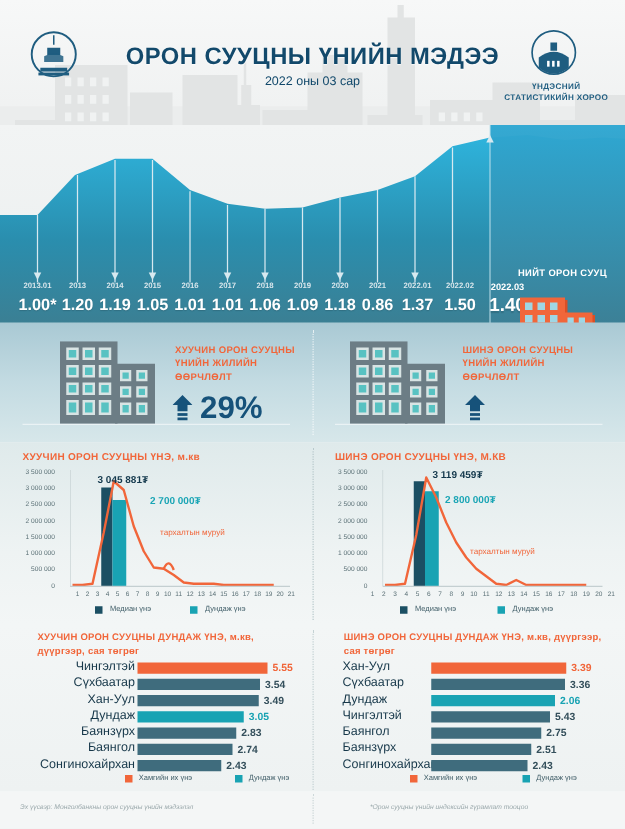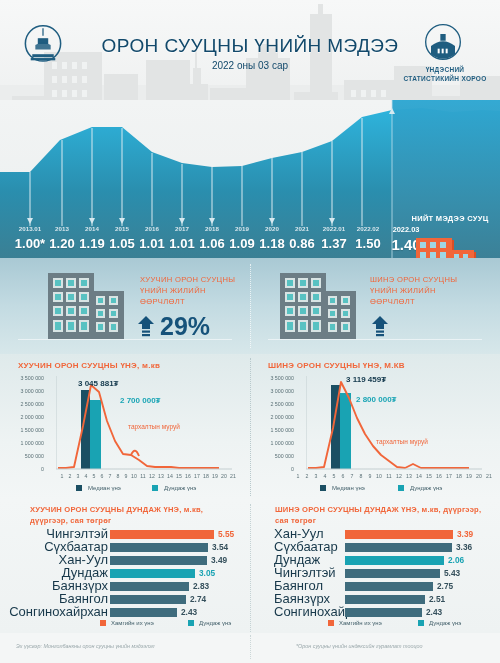--- a/index.html
+++ b/index.html
@@ -14,21 +14,21 @@
 
   
   .header{position:absolute;left:0;top:0;width:500px;height:110px;
     background:linear-gradient(180deg,#f7f8f8 0%,#eef0f0 100%);overflow:hidden;}
   .skyline{position:absolute;left:0;top:0;width:500px;height:150px;}
   .logo-left{position:absolute;left:20px;top:22px;width:46px;height:46px;}
   .logo-right{position:absolute;left:423px;top:22px;width:40px;height:40px;}
   .nso-text{position:absolute;left:400px;top:66px;width:90px;text-align:center;
     color:#1f5d80;font-size:6.5px;font-weight:bold;line-height:8.5px;letter-spacing:.3px;}
   .main-title{position:absolute;left:100px;top:35px;width:300px;text-align:center;
-    color:#12496b;font-size:19px;font-weight:normal;letter-spacing:.4px;
+    color:#12496b;font-size:19px;font-weight:bold;letter-spacing:.4px;
     text-shadow:0 1px 1px rgba(255,255,255,.8);}
   .sub-title{position:absolute;left:100px;top:60px;width:300px;text-align:center;
     color:#12496b;font-size:10px;font-weight:normal;}
 
   
   .band{position:absolute;left:0;top:100px;width:500px;height:160px;overflow:hidden;}
   .band-bg{position:absolute;left:0;top:0;width:500px;height:160px;
      background:linear-gradient(180deg,#f2f4f4 0%,#eef1f1 55%,#e9edee 100%);}
   .wave-svg{position:absolute;left:0;top:0;}
   .tl-labels{position:absolute;left:0;top:125px;width:380px;height:16px;}
@@ -49,21 +49,21 @@
   .midband{position:absolute;left:0;top:258px;width:500px;height:96px;
     background:linear-gradient(180deg,#a9c9d4 0%,#c3dbe2 50%,#d7e7ea 100%);}
   .mid-half{position:absolute;top:0;width:250px;height:96px;}
   .mid-left{left:0;}
   .mid-right{left:250px;}
   .mid-divider{position:absolute;left:250px;top:6px;width:0;height:84px;
     border-left:1px dotted rgba(255,255,255,.7);}
   .ground{position:absolute;bottom:14px;left:18px;width:214px;height:1px;
     background:rgba(255,255,255,.55);}
   .bld{position:absolute;bottom:15px;}
-  .mid-title{position:absolute;color:#f1663a;font-size:7.6px;font-weight:normal;
+  .mid-title{position:absolute;color:#f1663a;font-size:7.6px;font-weight:bold;
     line-height:11px;letter-spacing:.3px;}
   .mid-pct{position:absolute;color:#16527a;font-size:25px;font-weight:bold;}
   .up-arrow{position:absolute;}
 
   
   .histband{position:absolute;left:0;top:354px;width:500px;height:146px;
     background:linear-gradient(180deg,#dfeaeb 0%,#eef3f3 60%,#f3f6f6 100%);}
   .hist-div{position:absolute;left:250px;top:4px;width:0;height:138px;
     border-left:1px dotted #b8c9cc;}
   .hist{position:absolute;top:0;width:250px;height:146px;}
@@ -84,21 +84,21 @@
   
   .botband{position:absolute;left:0;top:500px;width:500px;height:133px;
     background:linear-gradient(180deg,#f3f6f6 0%,#eef2f2 100%);}
   .bot-div{position:absolute;left:250px;top:4px;width:0;height:128px;
     border-left:1px dotted #c4d2d4;}
   .bot{position:absolute;top:0;width:250px;height:133px;}
   .bot-l{left:0;}.bot-r{left:250px;}
   .bot-title{position:absolute;color:#f1663a;font-size:7.6px;font-weight:bold;
     line-height:10.5px;letter-spacing:.2px;}
   .row{position:absolute;height:12px;}
-  .row-name{position:absolute;right:0;top:0;color:#17384a;font-size:13px;
+  .row-name{position:absolute;right:0;top:0;color:#17384a;font-size:10px;
     line-height:12px;white-space:nowrap;text-align:right;}
   .row-bar{position:absolute;top:1.5px;height:9px;border-radius:0;}
   .row-val{position:absolute;top:0;font-size:8.3px;font-weight:bold;line-height:12px;
     white-space:nowrap;}
   .bot-legend{position:absolute;bottom:22px;width:250px;height:10px;}
 
   
   .foot{position:absolute;left:0;bottom:0;width:500px;height:30px;background:#f4f6f6;}
   .foot-txt{position:absolute;color:#9aa8ab;font-size:5.4px;font-style:italic;white-space:nowrap;}
   .foot-div{position:absolute;left:250px;bottom:4px;width:0;height:24px;
@@ -248,21 +248,21 @@
       <div class="tl-val" style="left:212px">1.06</div>
       <div class="tl-val" style="left:242px">1.09</div>
       <div class="tl-val" style="left:272px">1.18</div>
       <div class="tl-val" style="left:302px">0.86</div>
       <div class="tl-val" style="left:334px">1.37</div>
       <div class="tl-val" style="left:368px">1.50</div>
       <div class="tl-val" style="left:406px;font-size:15px">1.40</div>
     </div>
 
     <div class="rblock">
-      <div class="nийт">НИЙТ МЭДЭЭ СУУЦ</div>
+      <div class="nийт">НИЙТ ОРОН СУУЦ</div>
 
       <svg class="orange-bld" width="62" height="52" viewBox="0 0 62 52">
         <rect x="2" y="4" width="36" height="46" fill="#d94f26"></rect>
         <rect x="0" y="2" width="36" height="46" fill="#f1663a"></rect>
         <rect x="36" y="16" width="24" height="34" fill="#d94f26"></rect>
         <rect x="34" y="14" width="24" height="34" fill="#f1663a"></rect>
         <g fill="#9fd6e4">
           <rect x="4" y="6" width="6" height="6"></rect>
             <rect x="14" y="6" width="6" height="6"></rect>
             <rect x="24" y="6" width="6" height="6"></rect>

